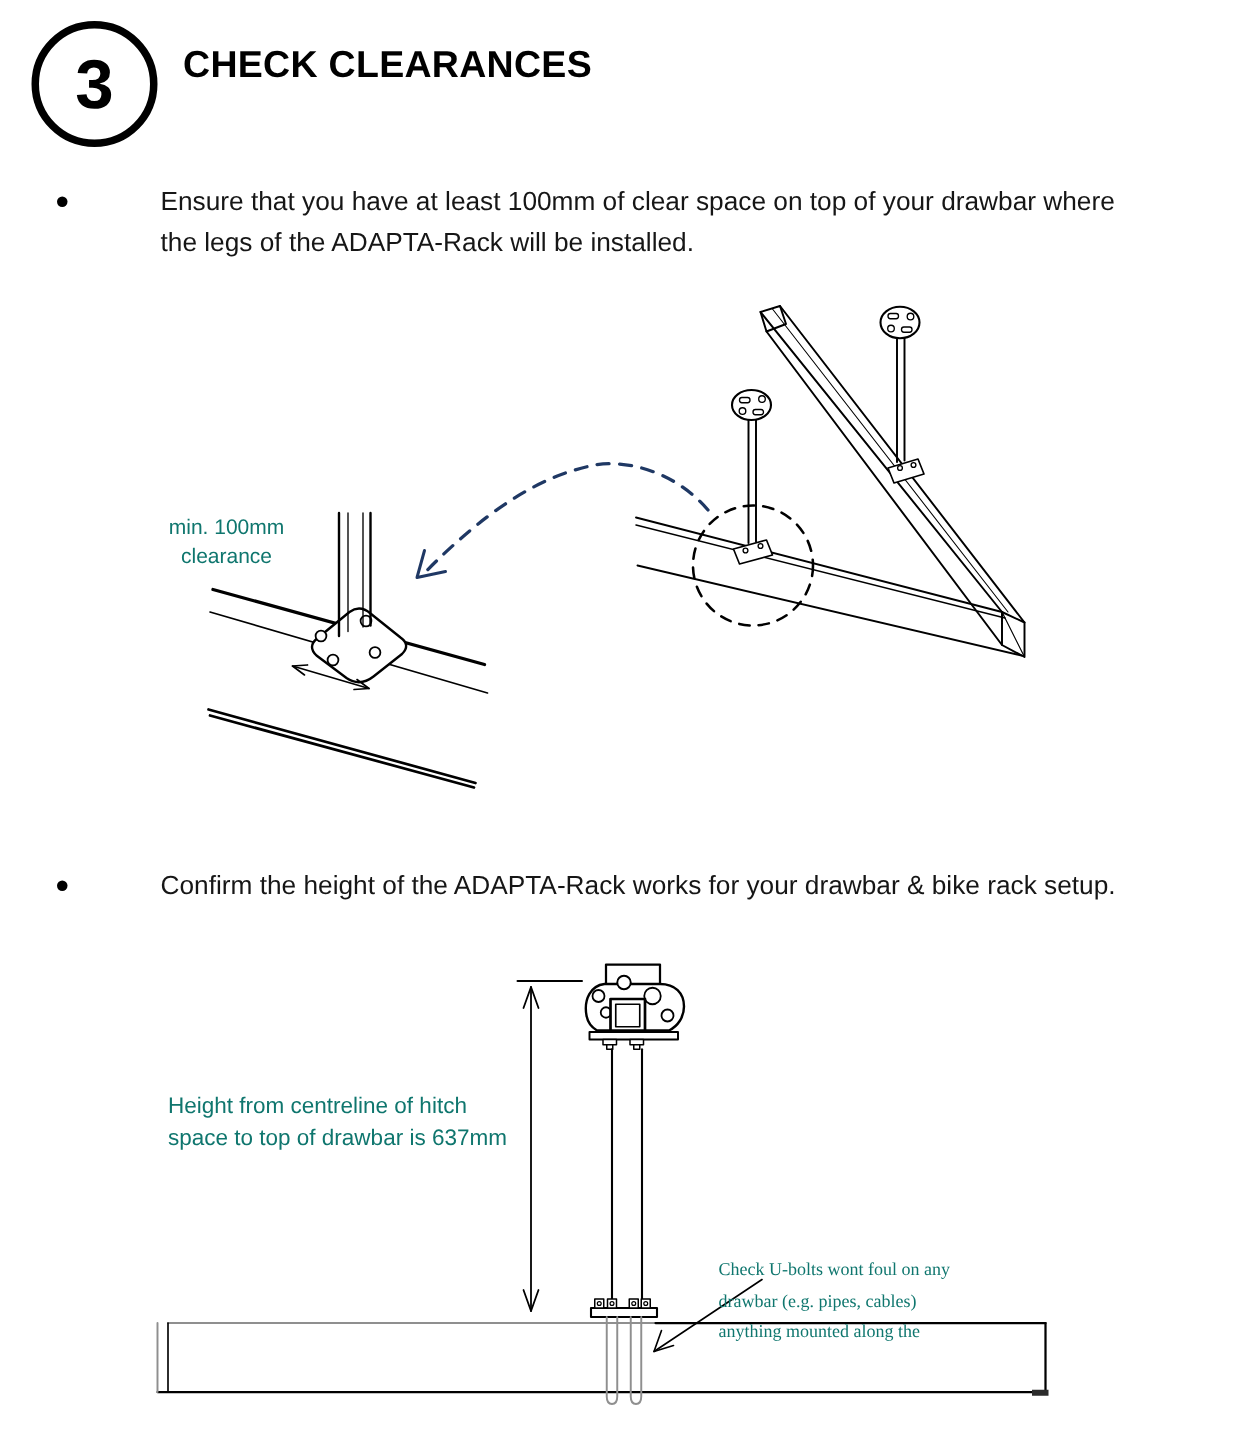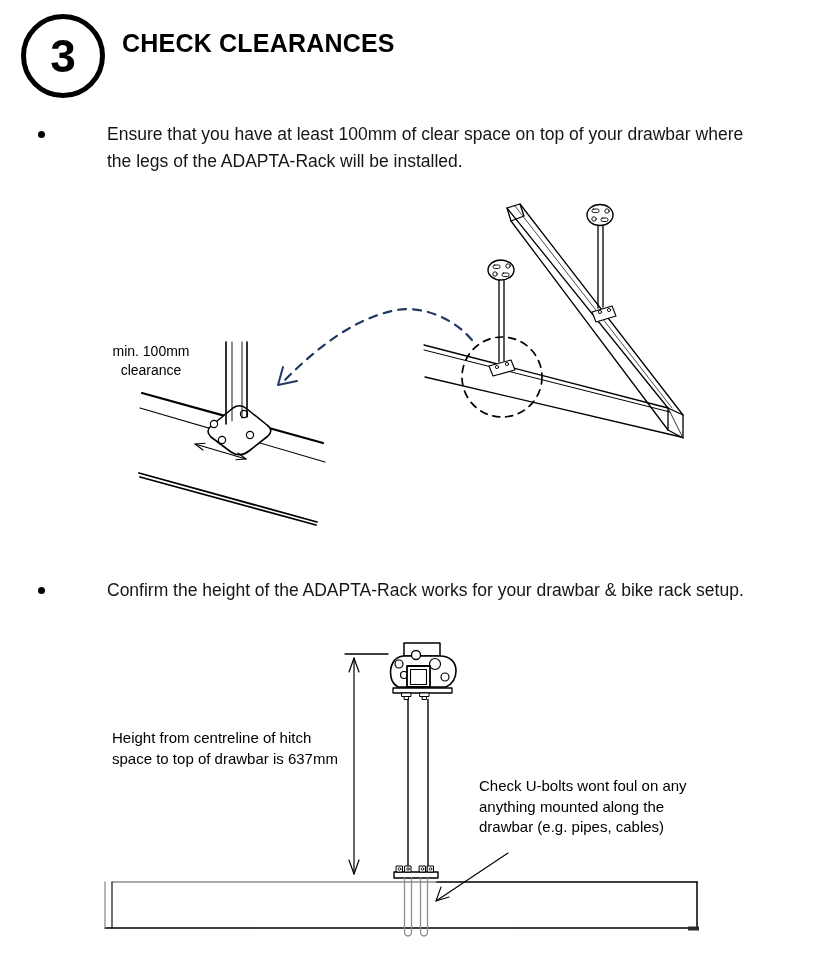--- a/index.html
+++ b/index.html
@@ -9,25 +9,25 @@
   .step-badge{left:21px;top:14px;width:84px;height:84px;box-sizing:border-box;
               border:5px solid var(--ink);border-radius:50%;display:flex;
               align-items:center;justify-content:center;
               font-size:46px;font-weight:bold;color:var(--ink);}
   .page-title{left:122px;top:29px;font-size:25px;font-weight:bold;color:var(--ink);
               letter-spacing:.2px;}
   .bullet{left:38px;width:768px;display:flex;gap:42px;}
   .bullet .dot{width:7px;height:7px;border-radius:50%;background:var(--ink);
                margin:10px 20px 0 0;flex:0 0 auto;}
   .bullet .bt{font-size:17.5px;line-height:27px;}
-  .fig-label{color:#000000;}
+  .fig-label{color:#0f766e;}
   .lbl-clearance{left:98px;top:342px;width:106px;text-align:center;
                  font-size:14px;line-height:18.5px;}
   .lbl-height{left:112px;top:728px;font-size:15px;line-height:20.5px;}
-  .lbl-ubolt{left:479px;top:776px;font-size:15px;line-height:20.5px;}
+  .lbl-ubolt{left:479px;top:836px;font-size:12px;line-height:20.5px;font-family:Liberation Serif, serif;}
   svg{display:block;}
   .k{stroke:var(--ink);fill:none;stroke-linecap:round;stroke-linejoin:round;}
   .w{fill:#fff;}
   .gy{stroke:var(--grey);fill:none;stroke-linecap:round;}
   .nv{stroke:var(--navy);fill:none;stroke-linecap:round;}
 </style>
 </head>
 <body>
 
 <div class="page">
@@ -200,17 +200,17 @@
     </g>
   </svg>
 
   <div class="abs fig-label lbl-height">
     <div>Height from centreline of hitch</div>
     <div>space to top of drawbar is 637mm</div>
   </div>
 
   <div class="abs fig-label lbl-ubolt">
     <div>Check U-bolts wont foul on any</div>
+    <div>drawbar (e.g. pipes, cables)</div>
     <div>anything mounted along the</div>
-    <div>drawbar (e.g. pipes, cables)</div>
   </div>
 
 </div>
 
 </body></html>

